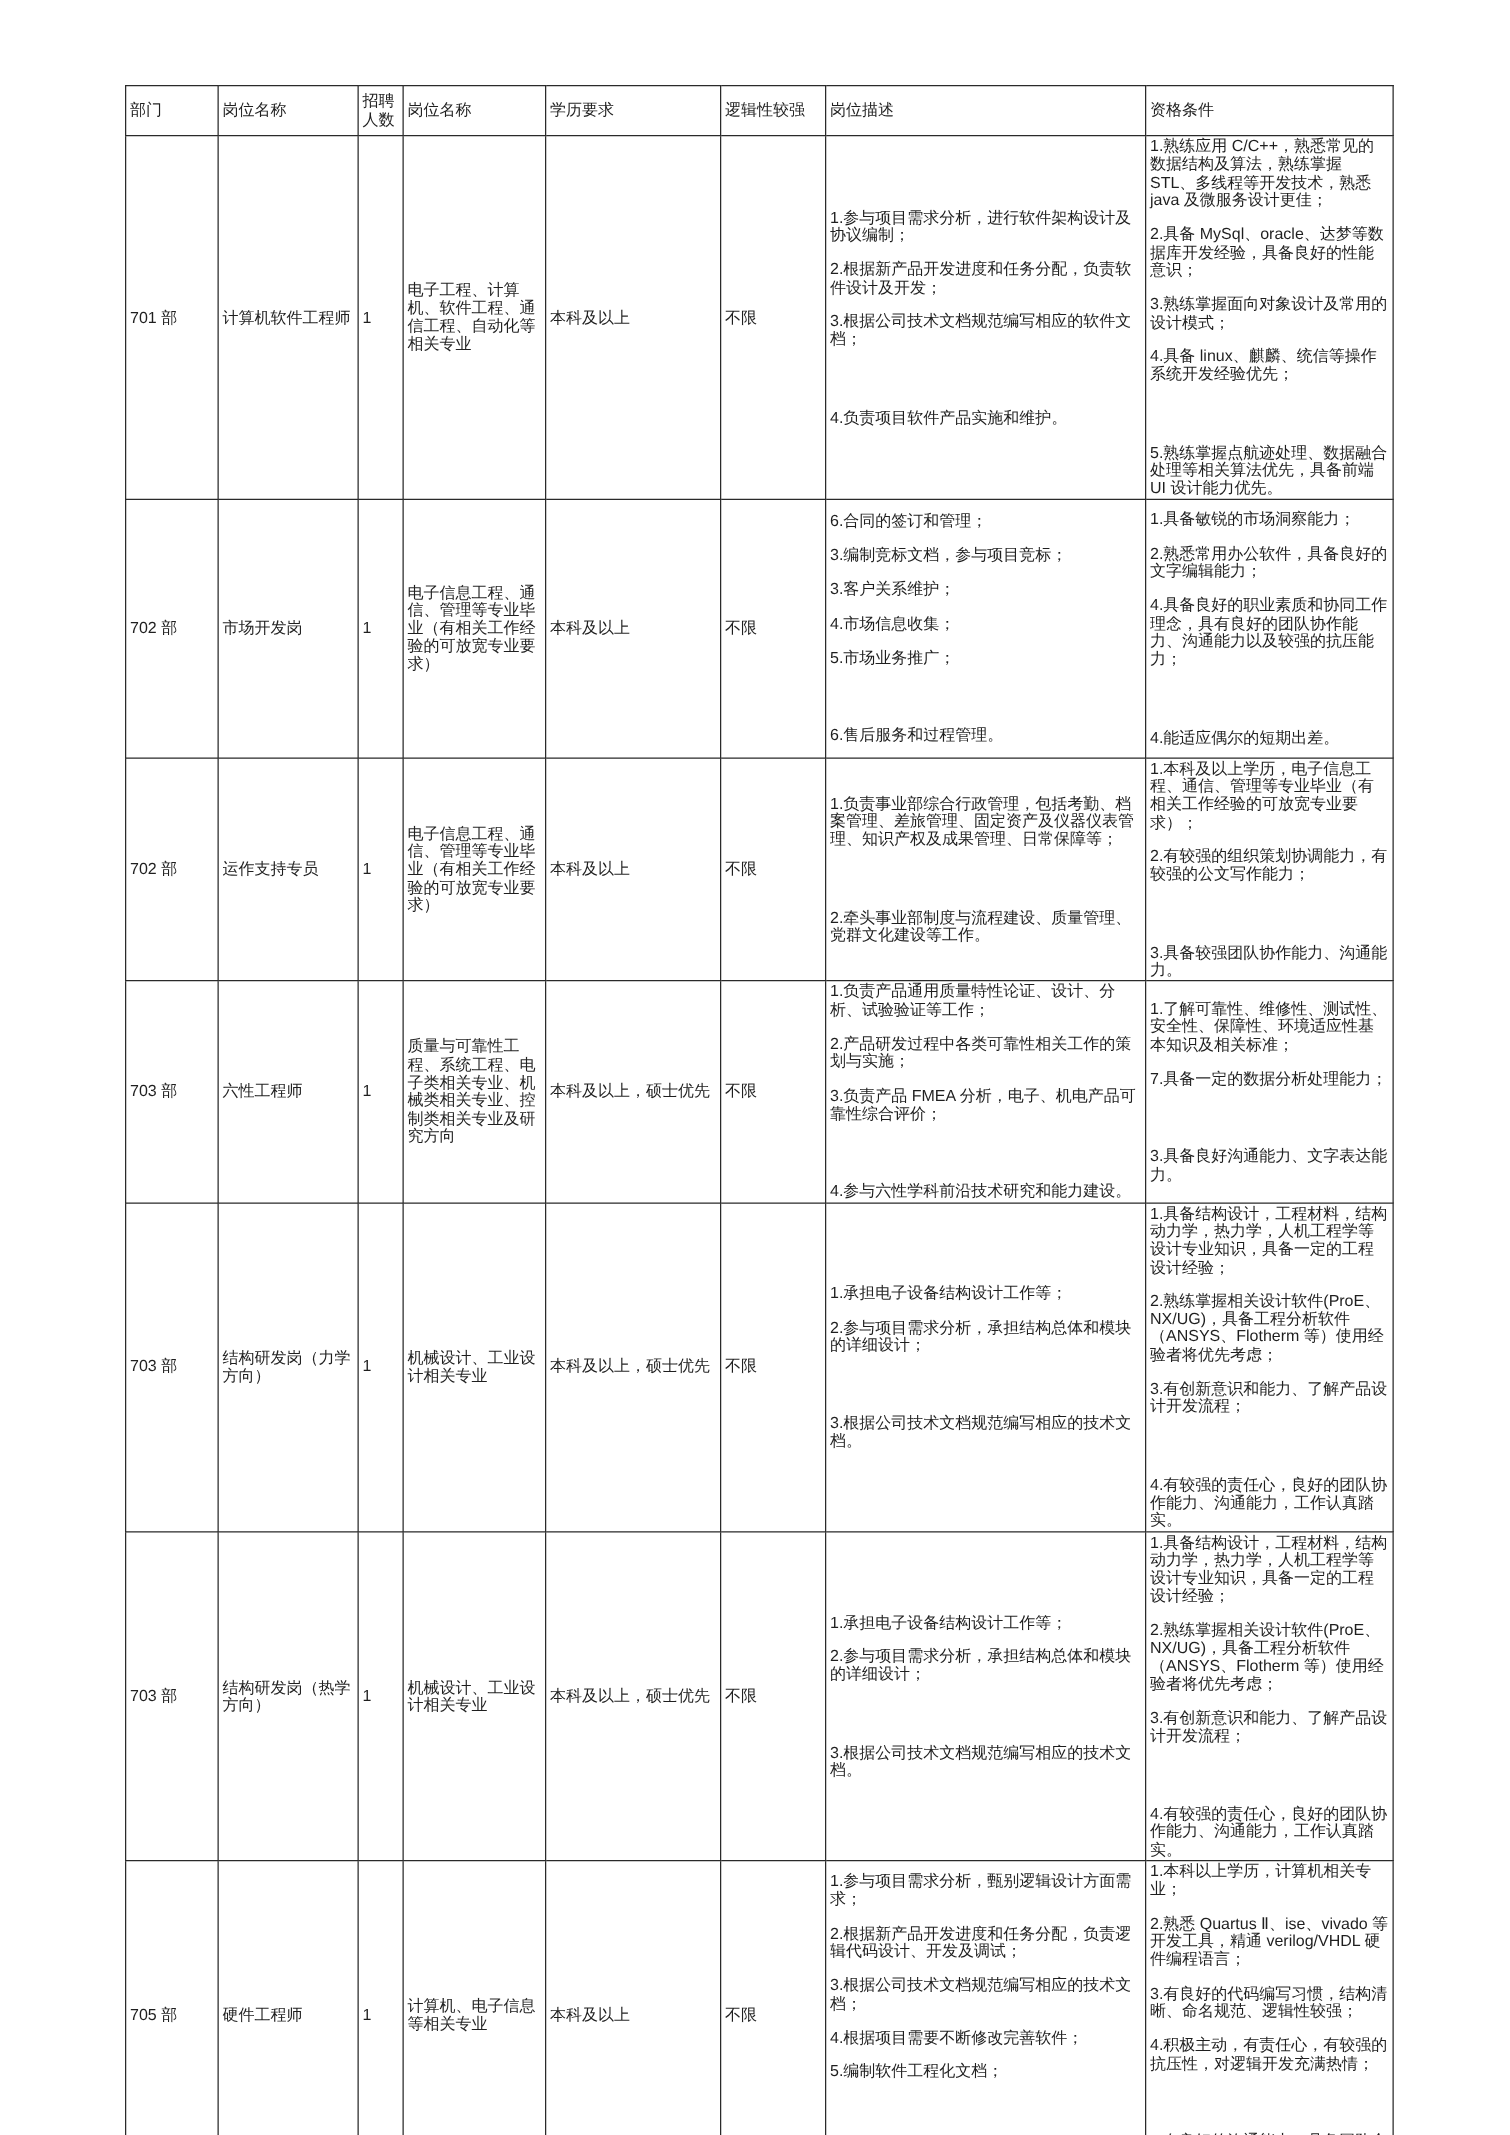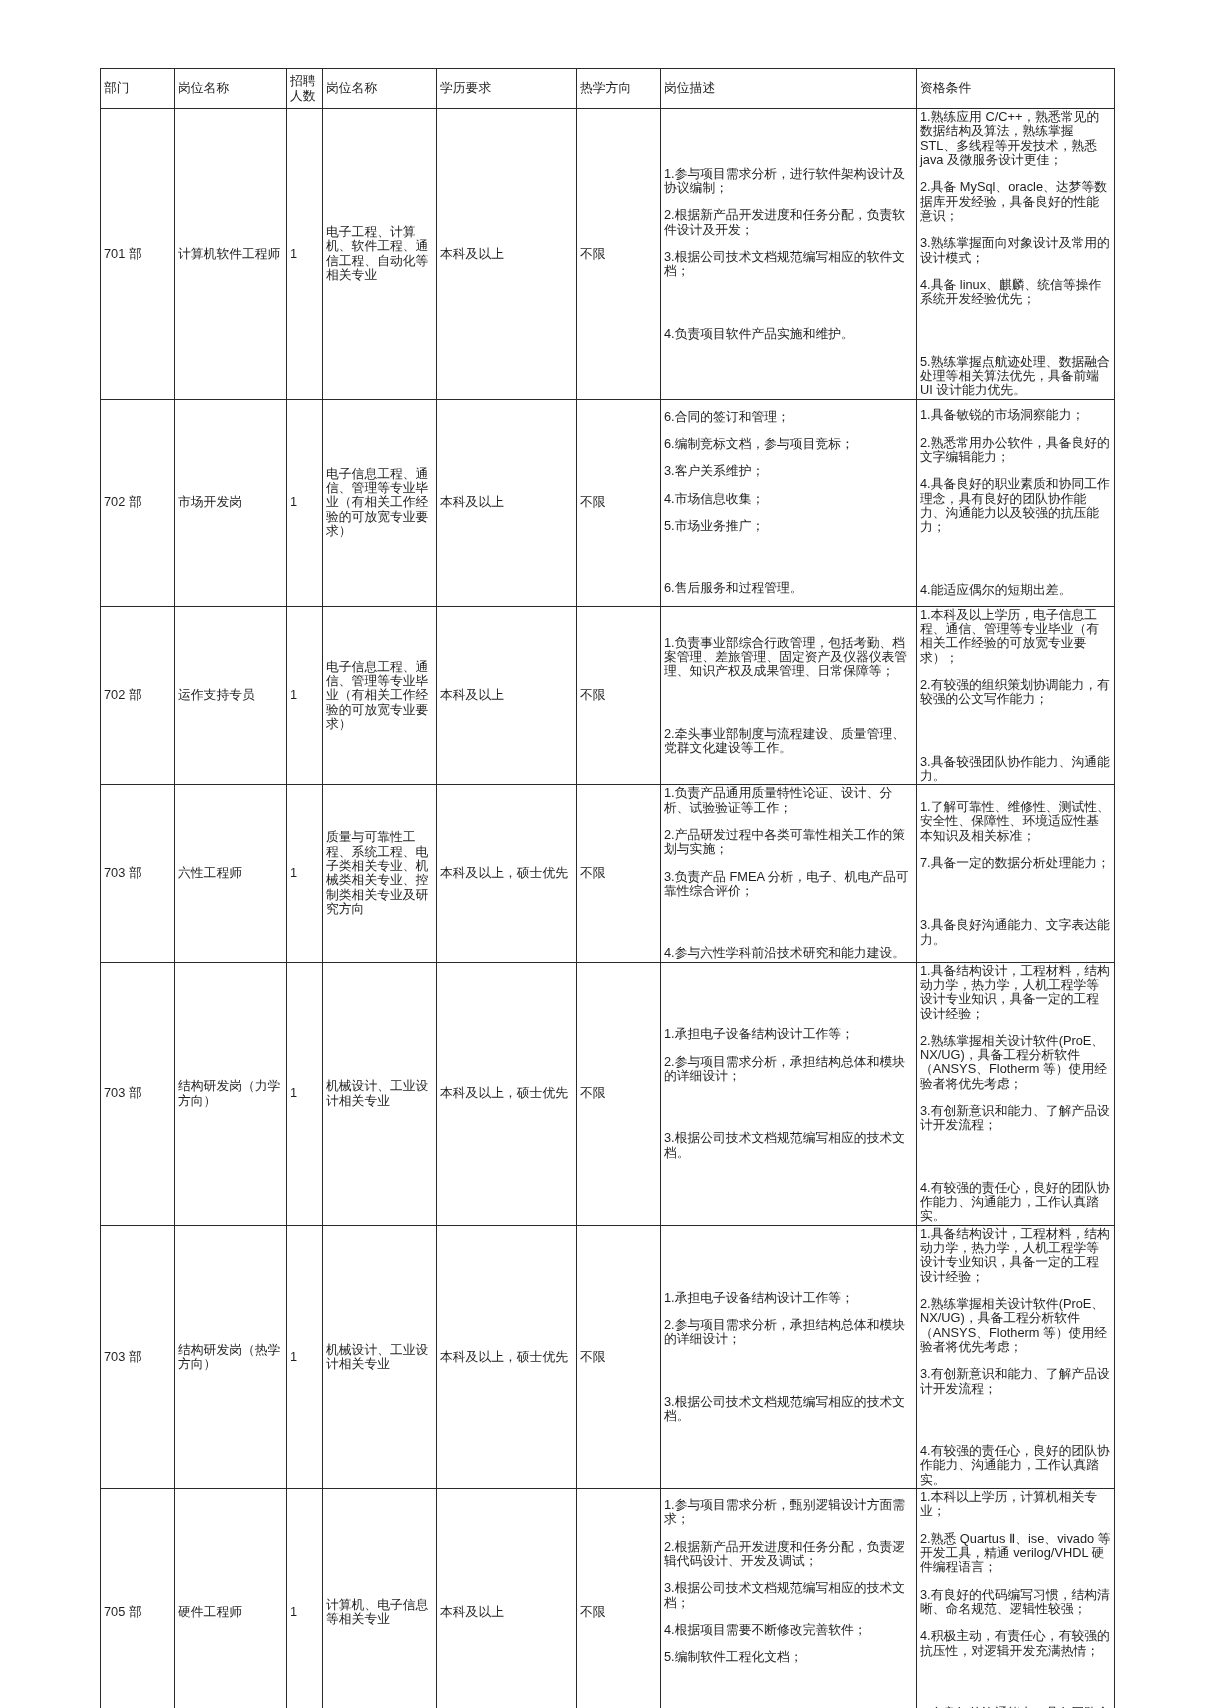--- a/index.html
+++ b/index.html
@@ -71,21 +71,21 @@
         <col class="w-desc">
         <col class="w-quals">
     </colgroup>
     <thead>
       <tr>
         <th>部门</th>
         <th>岗位名称</th>
         <th>招聘人数</th>
         <th>岗位名称</th>
         <th>学历要求</th>
-        <th>热学方向</th>
+        <th>逻辑性较强</th>
         <th>岗位描述</th>
         <th>资格条件</th>
       </tr>
     </thead>
     <tbody>
         <tr style="height: 252px;">
     <td>701 部</td>
     <td>计算机软件工程师</td>
     <td>1</td>
     <td>电子工程、计算机、软件工程、通信工程、自动化等相关专业</td>
@@ -107,21 +107,21 @@
   </tr>
         <tr style="height: 207px;">
     <td>702 部</td>
     <td>市场开发岗</td>
     <td>1</td>
     <td>电子信息工程、通信、管理等专业毕业（有相关工作经验的可放宽专业要求）</td>
     <td>本科及以上</td>
     <td>不限</td>
     <td class="c-paras">
             <p>6.合同的签订和管理；</p>
-            <p>6.编制竞标文档，参与项目竞标；</p>
+            <p>3.编制竞标文档，参与项目竞标；</p>
             <p>3.客户关系维护；</p>
             <p>4.市场信息收集；</p>
             <p>5.市场业务推广；</p>
             <p>6.售后服务和过程管理。</p>
           </td>
     <td class="c-paras">
             <p>1.具备敏锐的市场洞察能力；</p>
             <p>2.熟悉常用办公软件，具备良好的文字编辑能力；</p>
             <p>4.具备良好的职业素质和协同工作理念，具有良好的团队协作能力、沟通能力以及较强的抗压能力；</p>
             <p>4.能适应偶尔的短期出差。</p>

